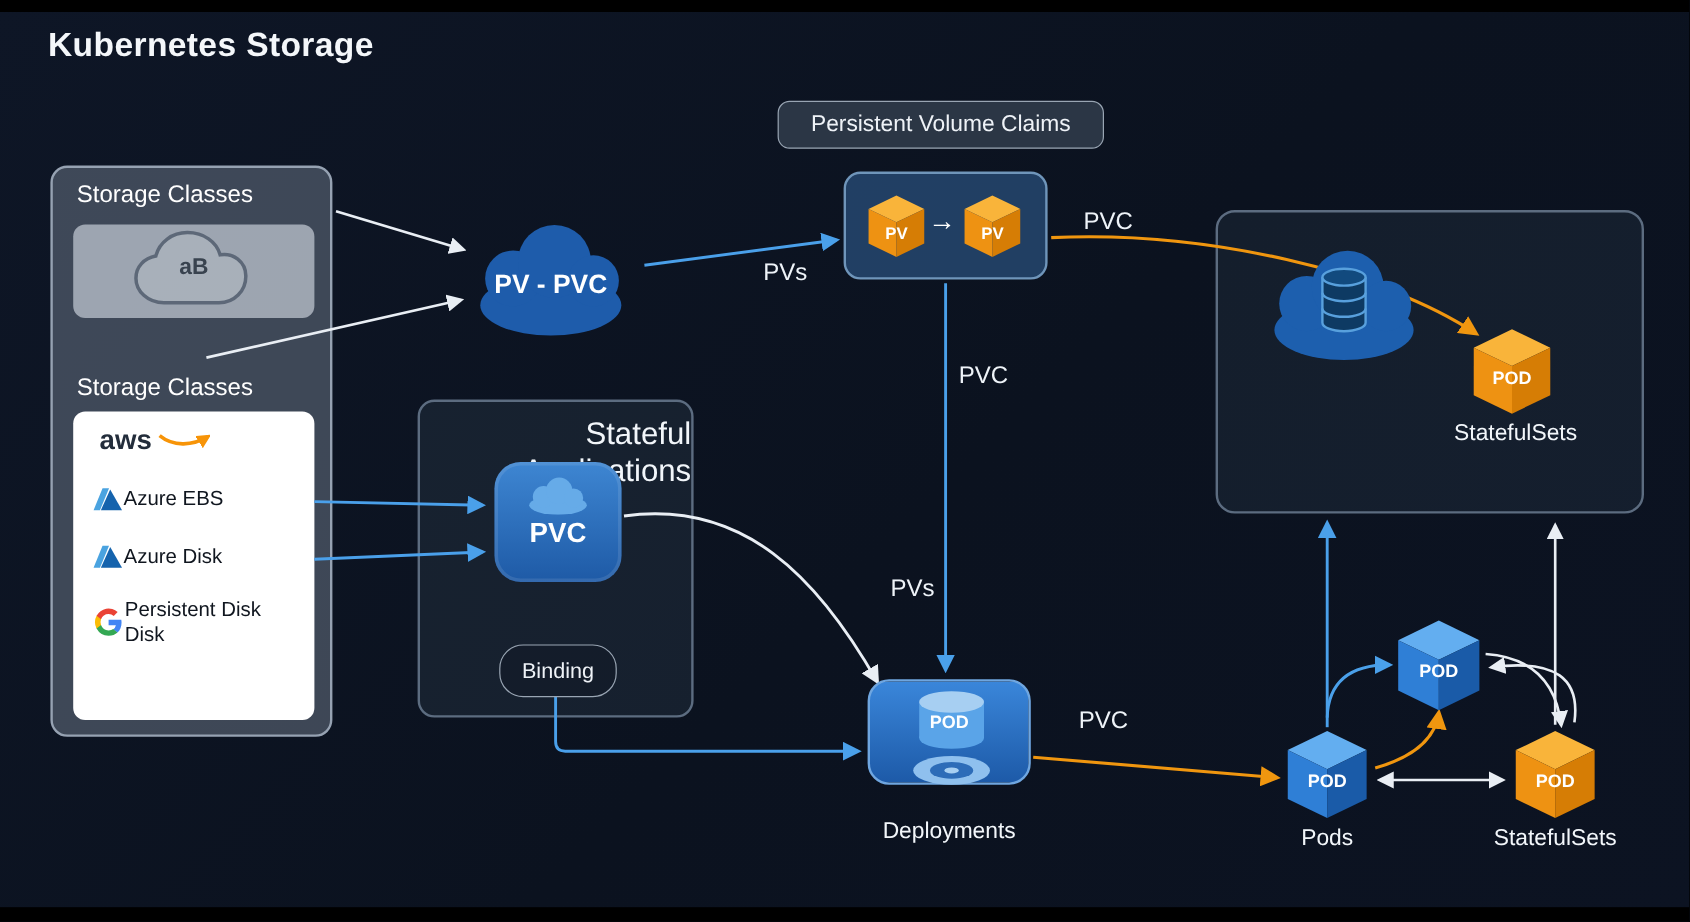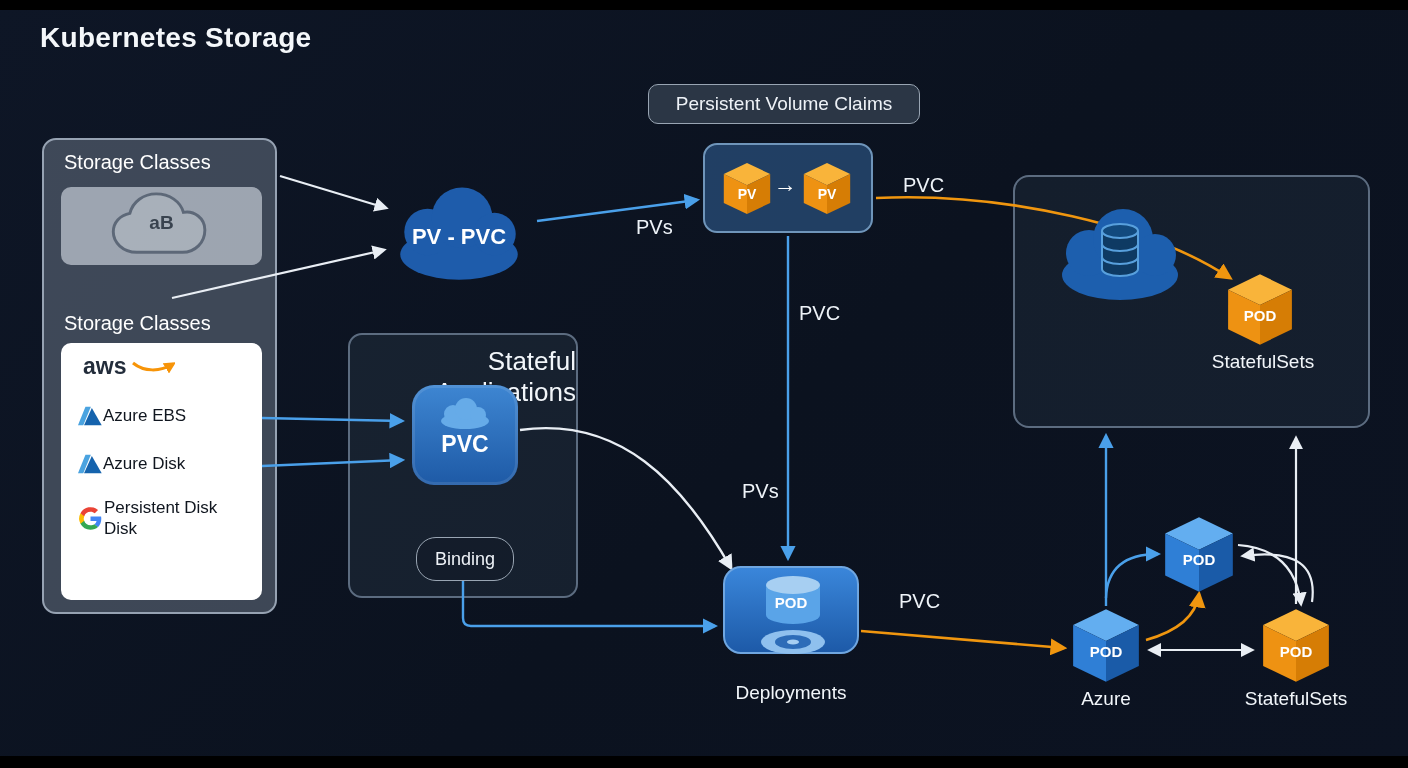--- a/index.html
+++ b/index.html
@@ -296,21 +296,21 @@
     <span class="cube-label">POD</span>
   </div>
   <div class="node cube orange sfs-cube">
     <svg viewBox="0 0 60 66">
       <polygon points="30,1 59,15 30,29 1,15" class="c-top"></polygon>
       <polygon points="1,15 30,29 30,65 1,51" class="c-left"></polygon>
       <polygon points="30,29 59,15 59,51 30,65" class="c-right"></polygon>
     </svg>
     <span class="cube-label">POD</span>
   </div>
-  <div class="caption pods-caption">Azure</div>
+  <div class="caption pods-caption">Pods</div>
   <div class="caption sfs-caption">StatefulSets</div>
 
   <div class="float-label lbl-pvs-top">PVs</div>
   <div class="float-label lbl-pvc-top-right">PVC</div>
   <div class="float-label lbl-pvc-middle">PVC</div>
   <div class="float-label lbl-pvs-middle">PVs</div>
   <div class="float-label lbl-pvc-bottom">PVC</div>
 
   <svg class="arrows" width="1408" height="768" viewBox="0 0 1408 768">
     <defs>

